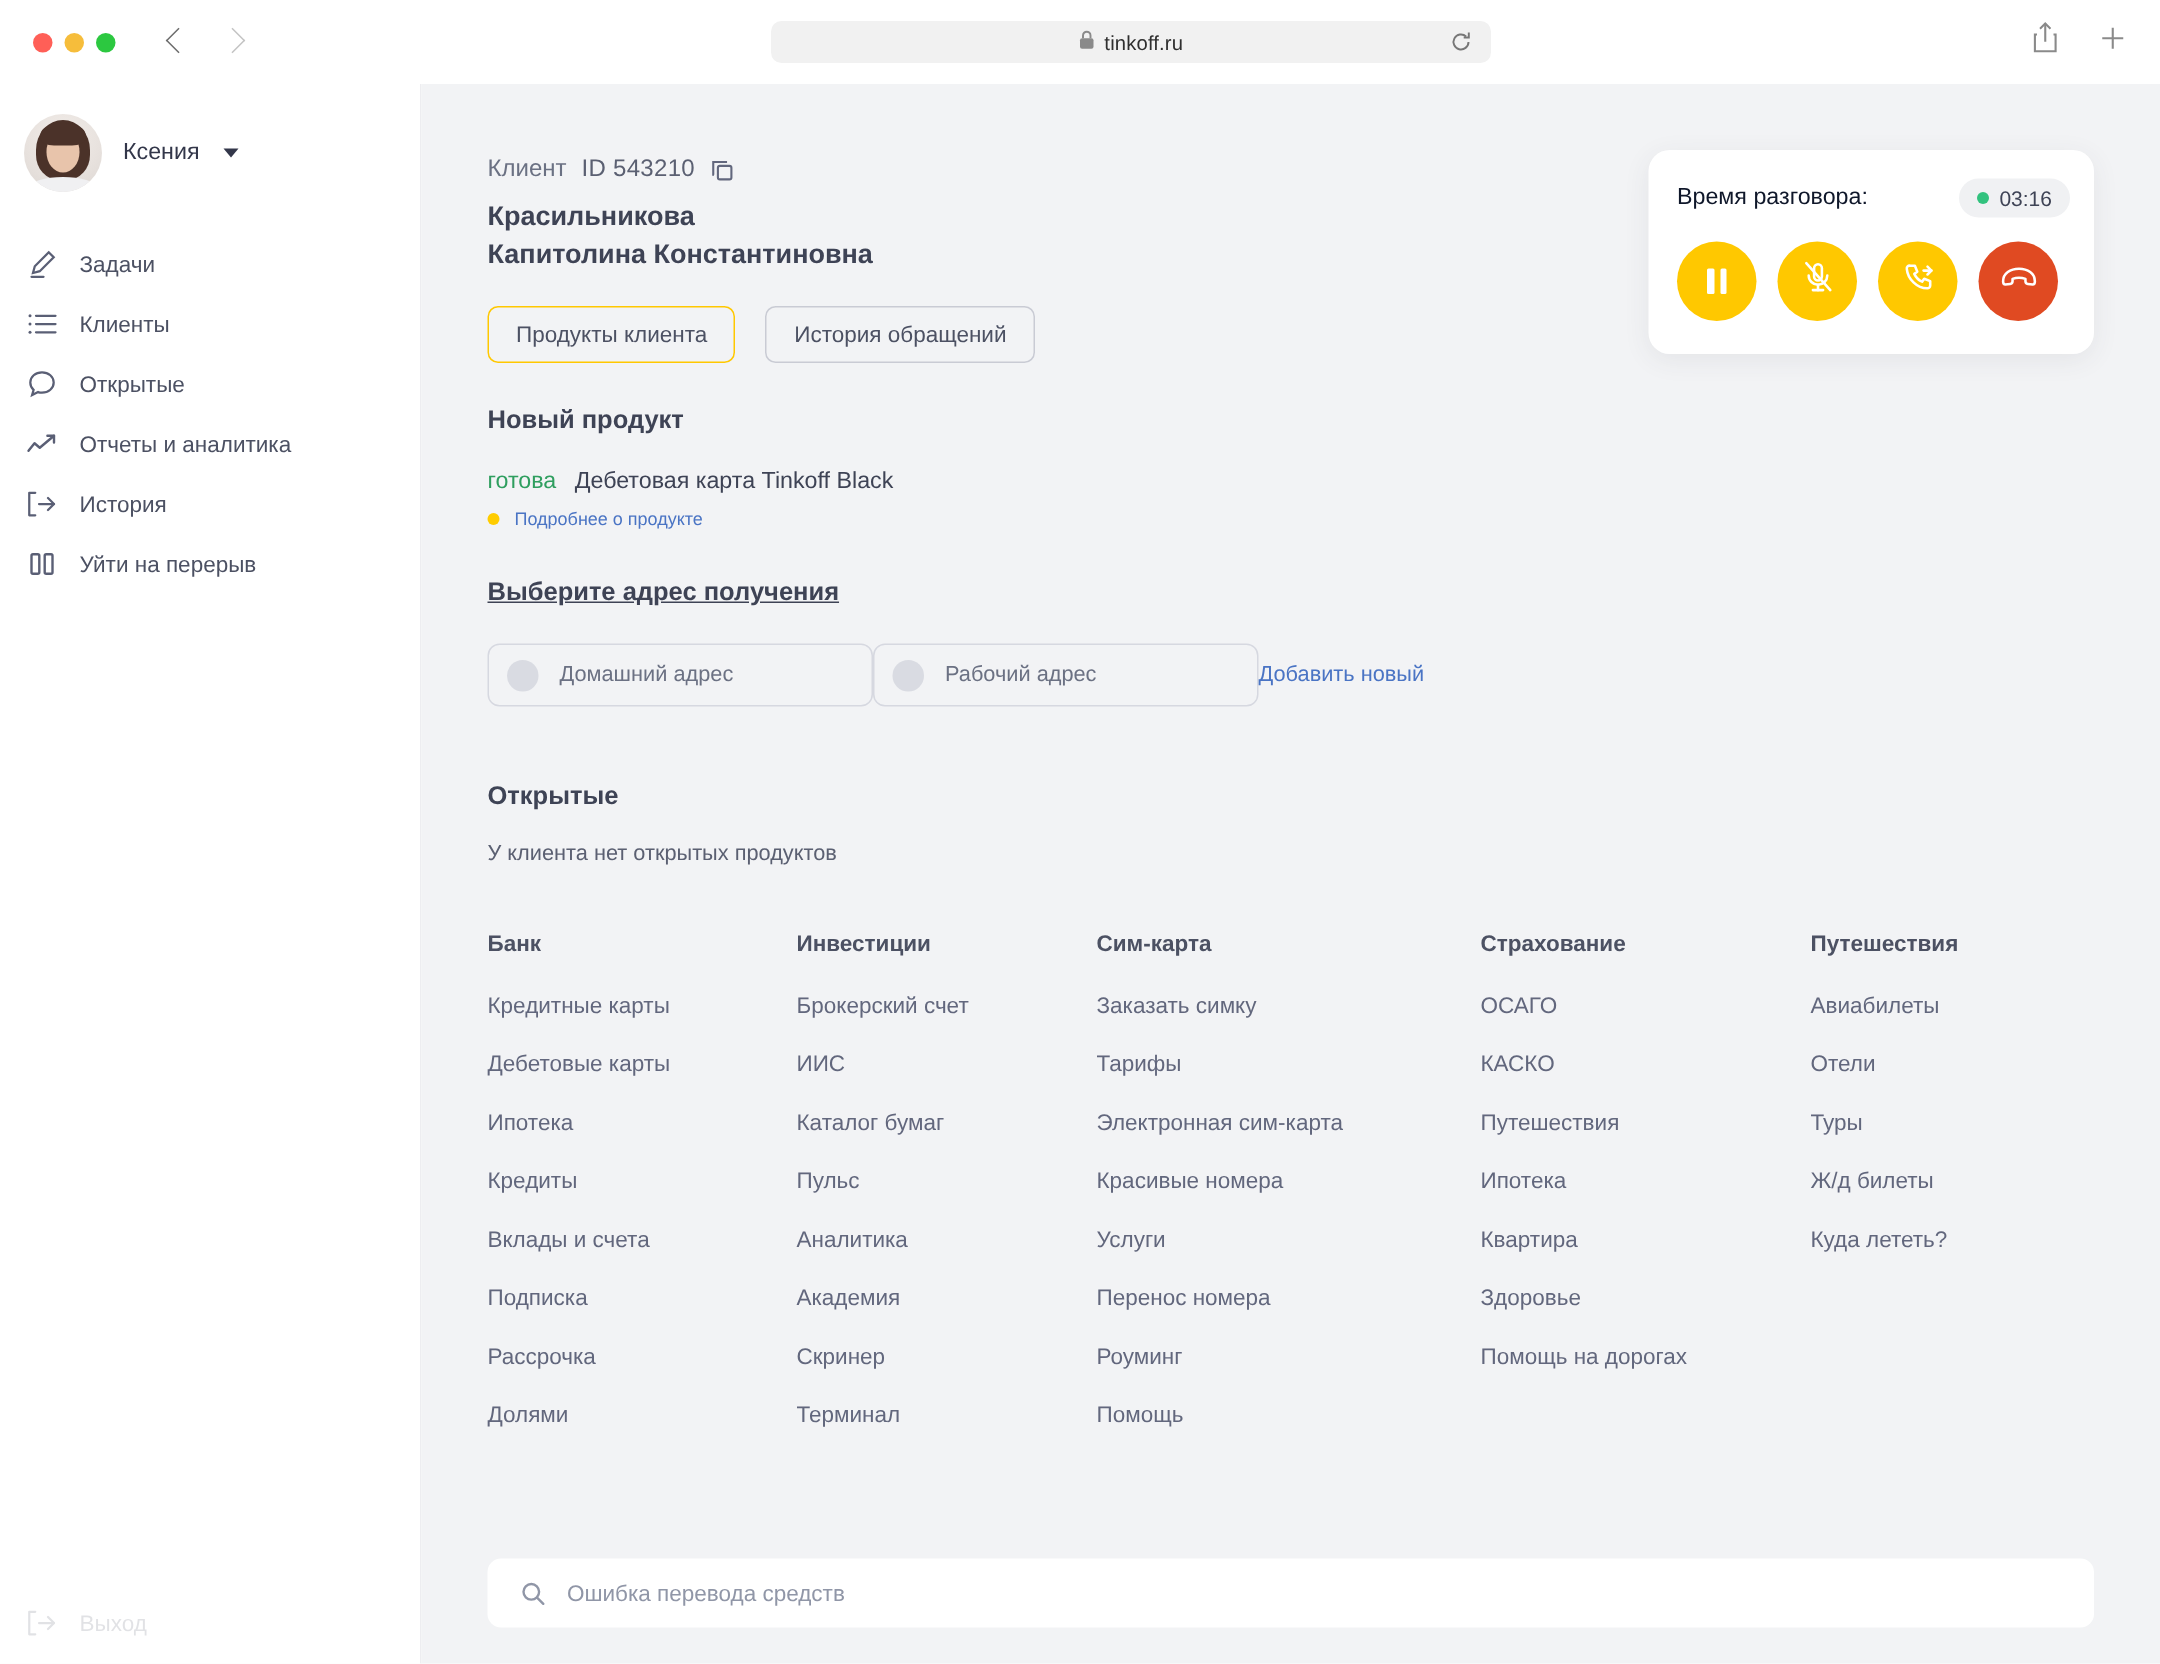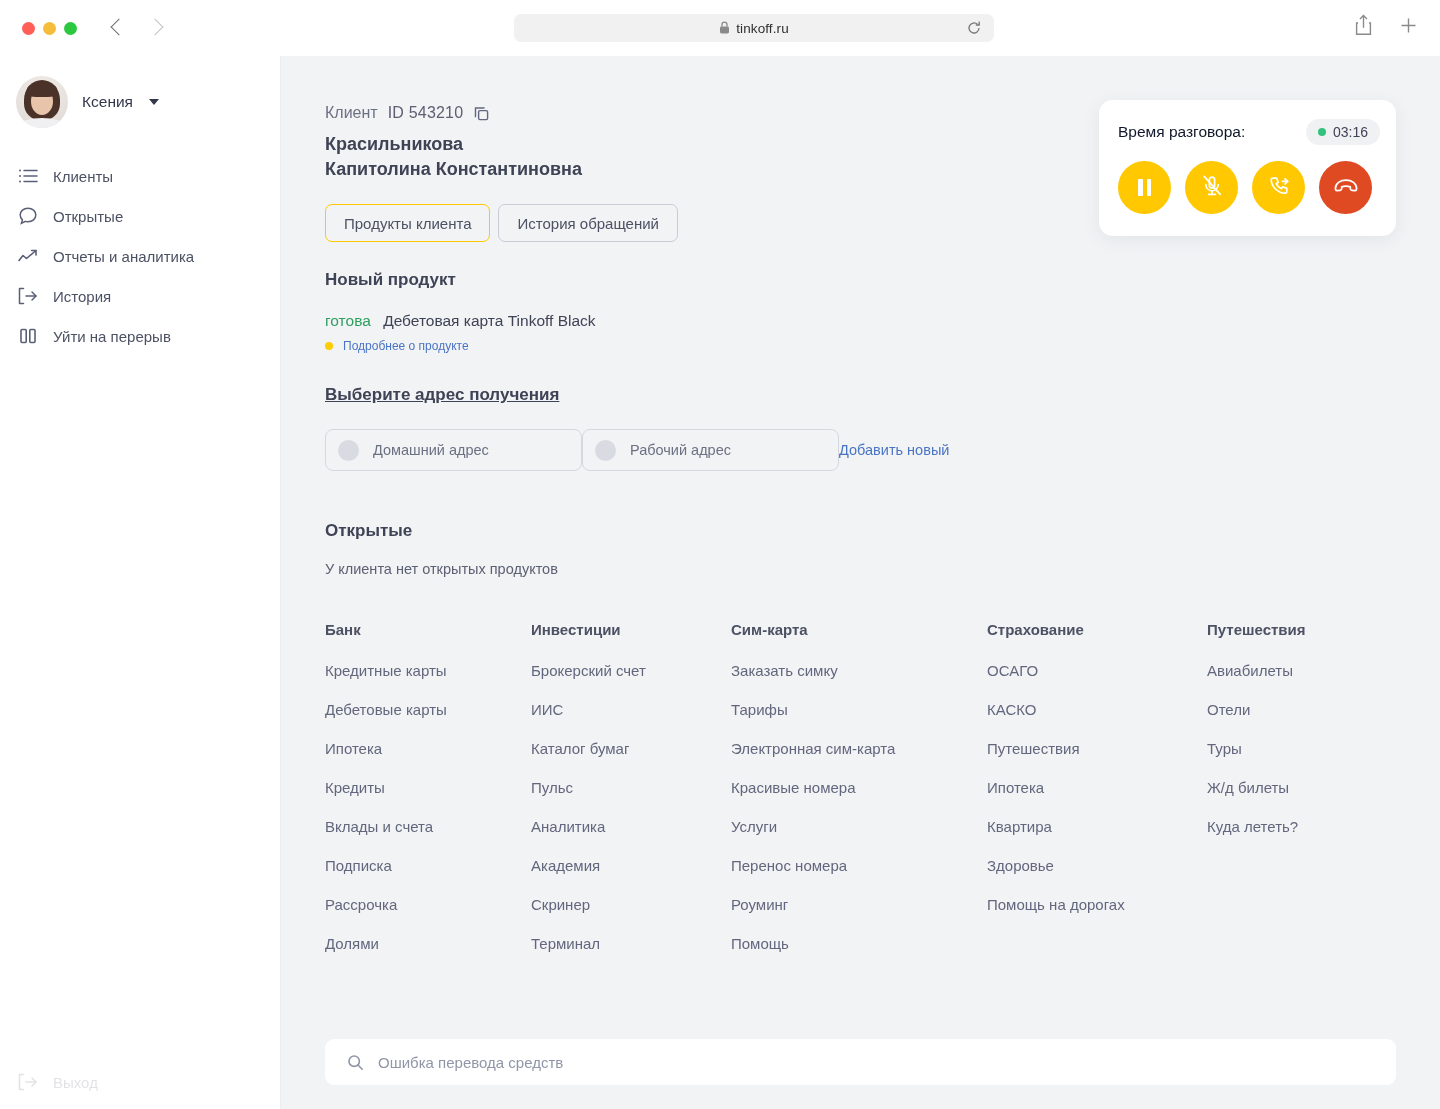--- a/index.html
+++ b/index.html
@@ -125,21 +125,21 @@
     font-size: 16px; color: #6b7183;
   }
   .client-kicker .idtxt { color: #5b6072; letter-spacing: .2px; }
   .copy-ic { width: 17px; height: 17px; color: #62677d; cursor: pointer; }
 
   .client-name {
     margin: 10px 0 0 44px;
     font-size: 18px; font-weight: bold; color: #3e4355; line-height: 25px;
   }
 
-  .tabs { display: flex; gap: 8px; margin: 22px 0 0 44px; }
+  .tabs { display: flex; gap: 20px; margin: 22px 0 0 44px; }
   .tab {
     height: 38px; padding: 0 18px;
     border-radius: 7px; background: transparent;
     display: flex; align-items: center;
     font-size: 15px; color: #4c5163; cursor: pointer;
     border: 1.5px solid #c9cbd4;
   }
   .tab.active { border-color: #ffc800; }
 
   .sect-title {
@@ -283,20 +283,29 @@
       <div class="hair"></div>
         <div class="face"></div>
       <div class="hairfront"></div>
         <div class="shoulder"></div>
     </div>
     <span class="user-name">Ксения</span>
     <span class="caret-down"></span>
   </div>
 
   <nav class="navlist">
+    <div class="navitem">
+      <span class="ic">
+        <svg width="22" height="22" viewBox="0 0 22 22" fill="none" stroke="currentColor" stroke-width="1.5" stroke-linecap="round">
+          <path d="M15.5 3.2 6.2 12.5 5 17l4.5-1.2 9.3-9.3z"></path>
+            <path d="M4 19.5h8"></path>
+        </svg>
+      </span>
+      <span class="lbl">Задачи</span>
+    </div>
 
     <div class="navitem">
       <span class="ic">
         <svg width="22" height="22" viewBox="0 0 22 22" fill="none" stroke="currentColor" stroke-width="1.5" stroke-linecap="round">
           <path d="M7 5.5h13M7 11h13M7 16.5h13"></path>
           <circle cx="3" cy="5.5" r="1" fill="currentColor" stroke="none"></circle>
           <circle cx="3" cy="11" r="1" fill="currentColor" stroke="none"></circle>
           <circle cx="3" cy="16.5" r="1" fill="currentColor" stroke="none"></circle>
         </svg>
       </span>

